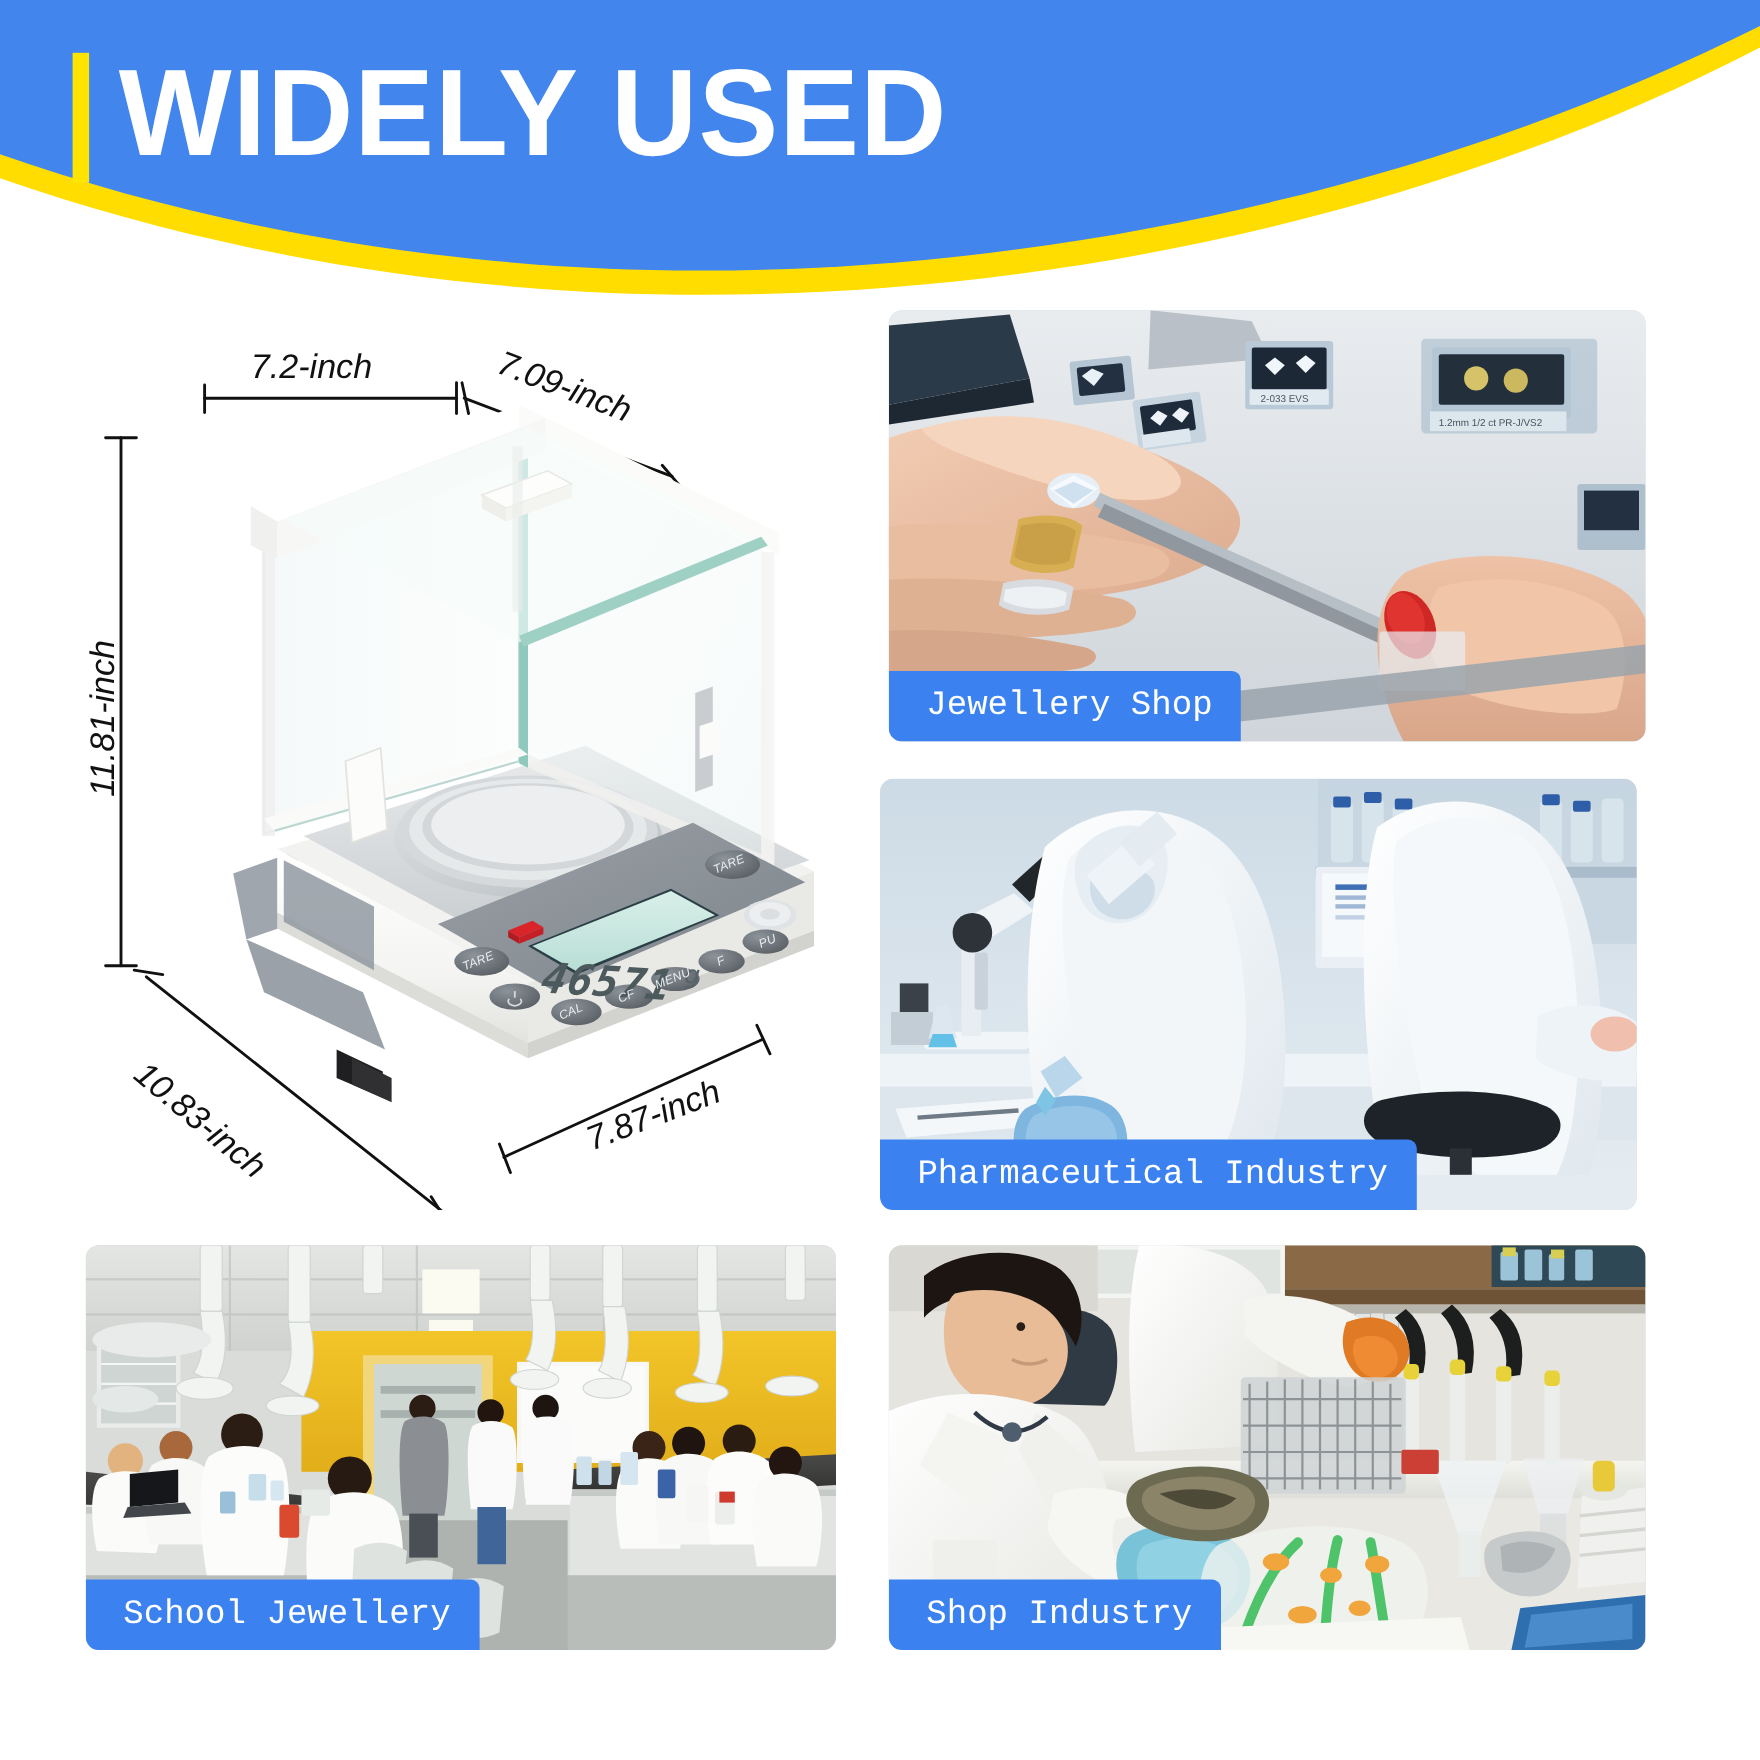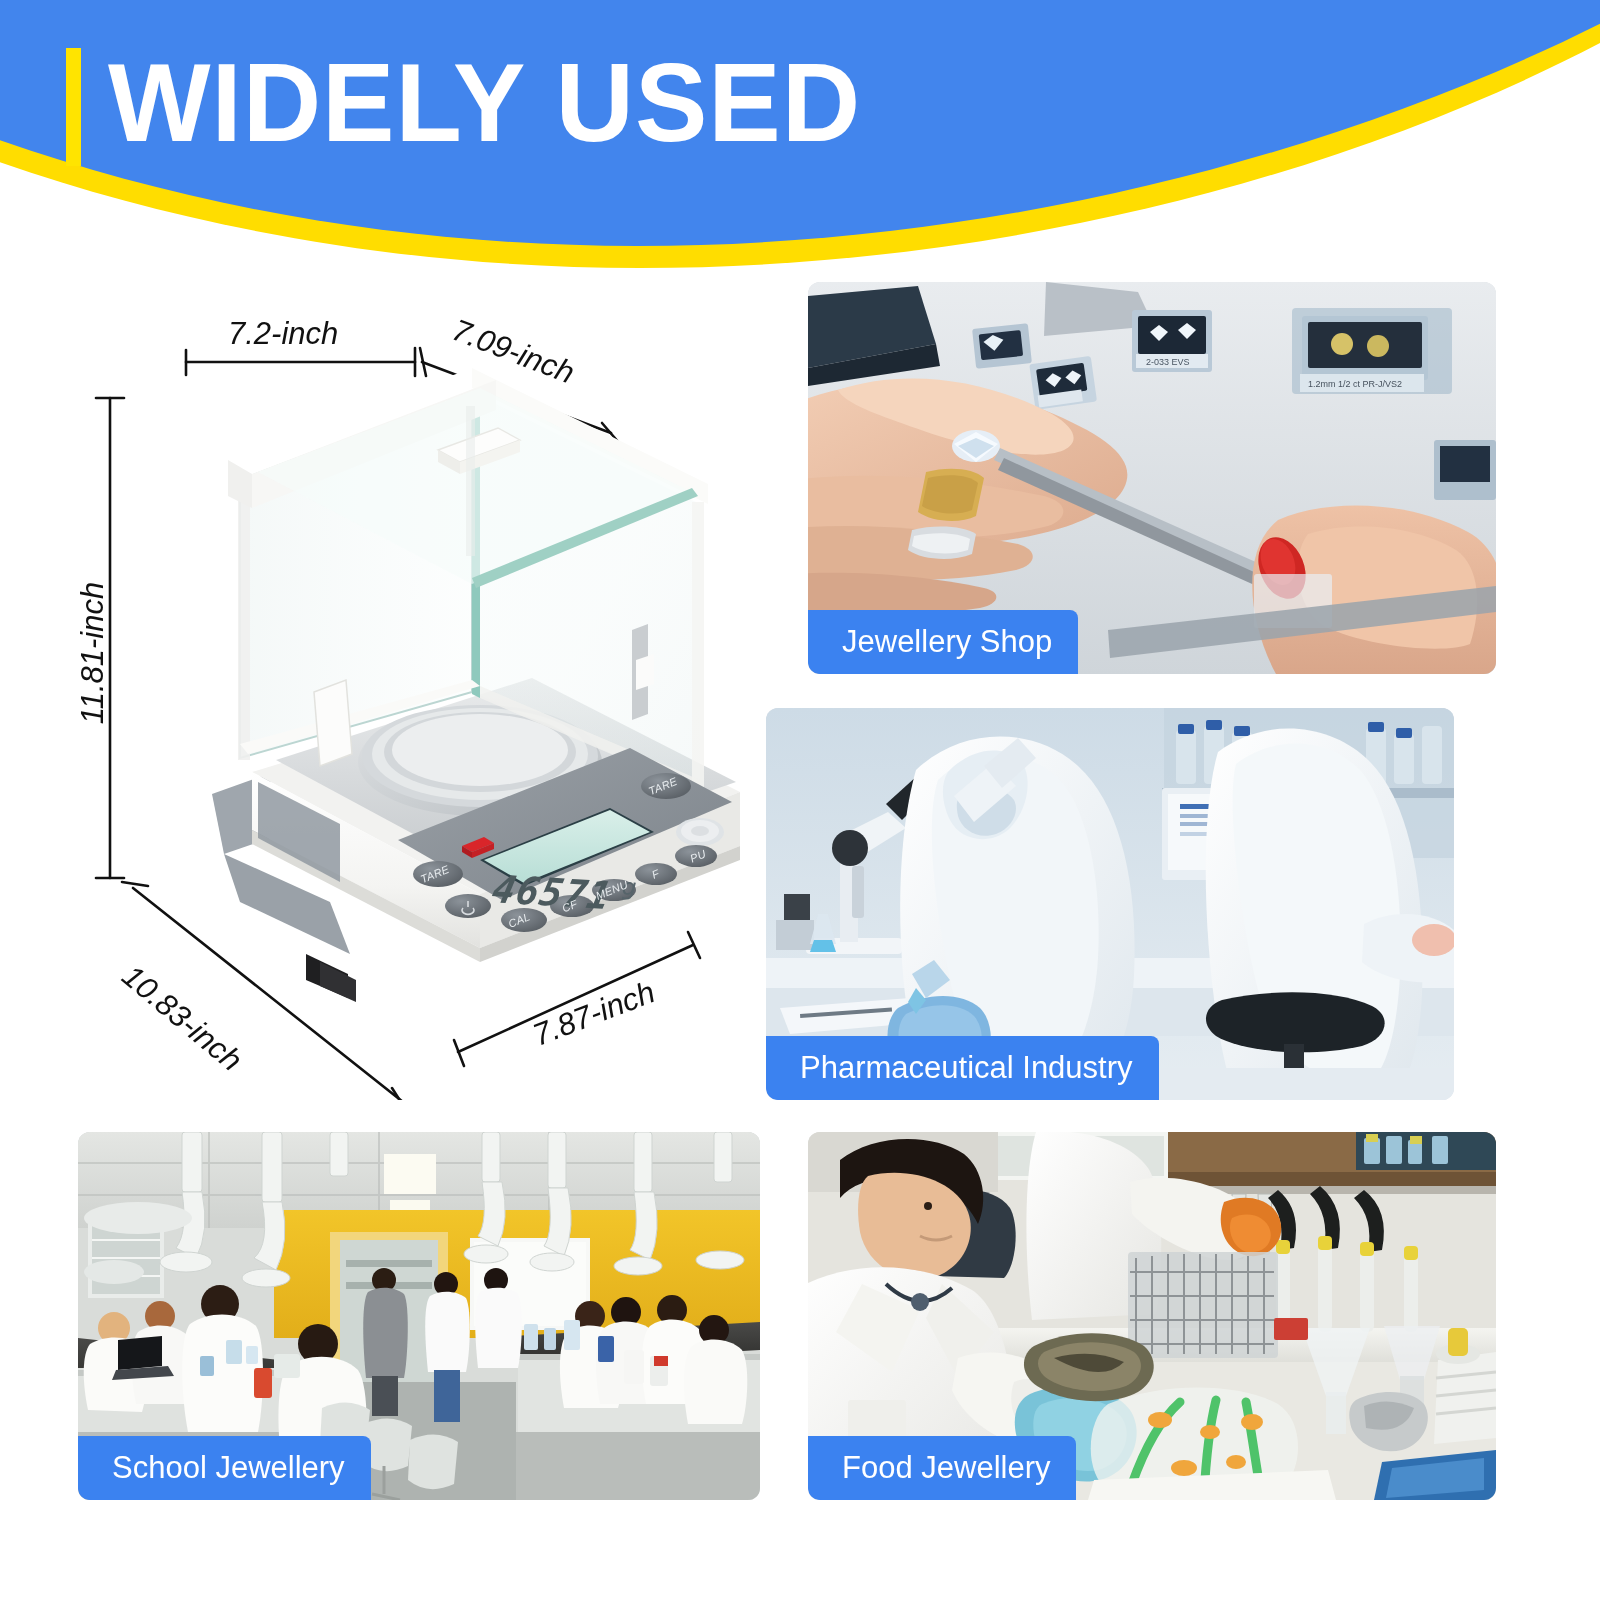--- a/index.html
+++ b/index.html
@@ -67,24 +67,24 @@
   
   .panel { position:absolute; border-radius:12px; overflow:hidden; background:#d8dde2;padding-left:48px; }
   .panel .scene { position:absolute; left:0; top:0; width:100%; height:100%; }
   .badge {
     position:absolute; left:0; bottom:0;
     background:#3B82F0; color:#ffffff;
     font-size:31px; line-height:31px;
     padding:16px 26px 17px 34px;
     border-radius:0 8px 0 10px;
     white-space:nowrap;
-    font-family:Liberation Sans, sans-serif;
+    font-family:Liberation Mono, monospace;
   }
   #panel-jewellery     { left:808px; top:282px;  width:688px; height:392px; }
-  #panel-pharma        { left:766px; top:708px;  width:688px; height:392px; }
+  #panel-pharma        { left:800px; top:708px;  width:688px; height:392px; }
   #panel-school        { left:78px;  top:1132px; width:682px; height:368px; }
   #panel-food          { left:808px; top:1132px; width:688px; height:368px; }
 </style>
 </head>
 <body>
 
 <div id="root">
 
   <div class="header-wrap">
     <svg class="header-svg" width="1600" height="280" viewBox="0 0 1600 280">
@@ -789,16 +789,16 @@
         </g>
         <ellipse cx="650" cy="222" rx="22" ry="10" fill="#e5e7e3"></ellipse>
         <rect x="640" y="196" width="20" height="28" rx="5" fill="#e7c93a"></rect>
       </g>
 
       <path d="M 574,330 L 688,318 L 688,368 L 566,368 Z" fill="#2f6fb0"></path>
       <path d="M 584,336 L 676,326 L 676,358 L 578,366 Z" fill="#4a8ccb"></path>
 
       <rect x="466" y="186" width="34" height="22" rx="2" fill="#cc3f34"></rect>
     </svg>
-    <div class="badge">Food Jewellery</div>
+    <div class="badge">Shop Industry</div>
   </div>
 
 </div>
 
 </body></html>

